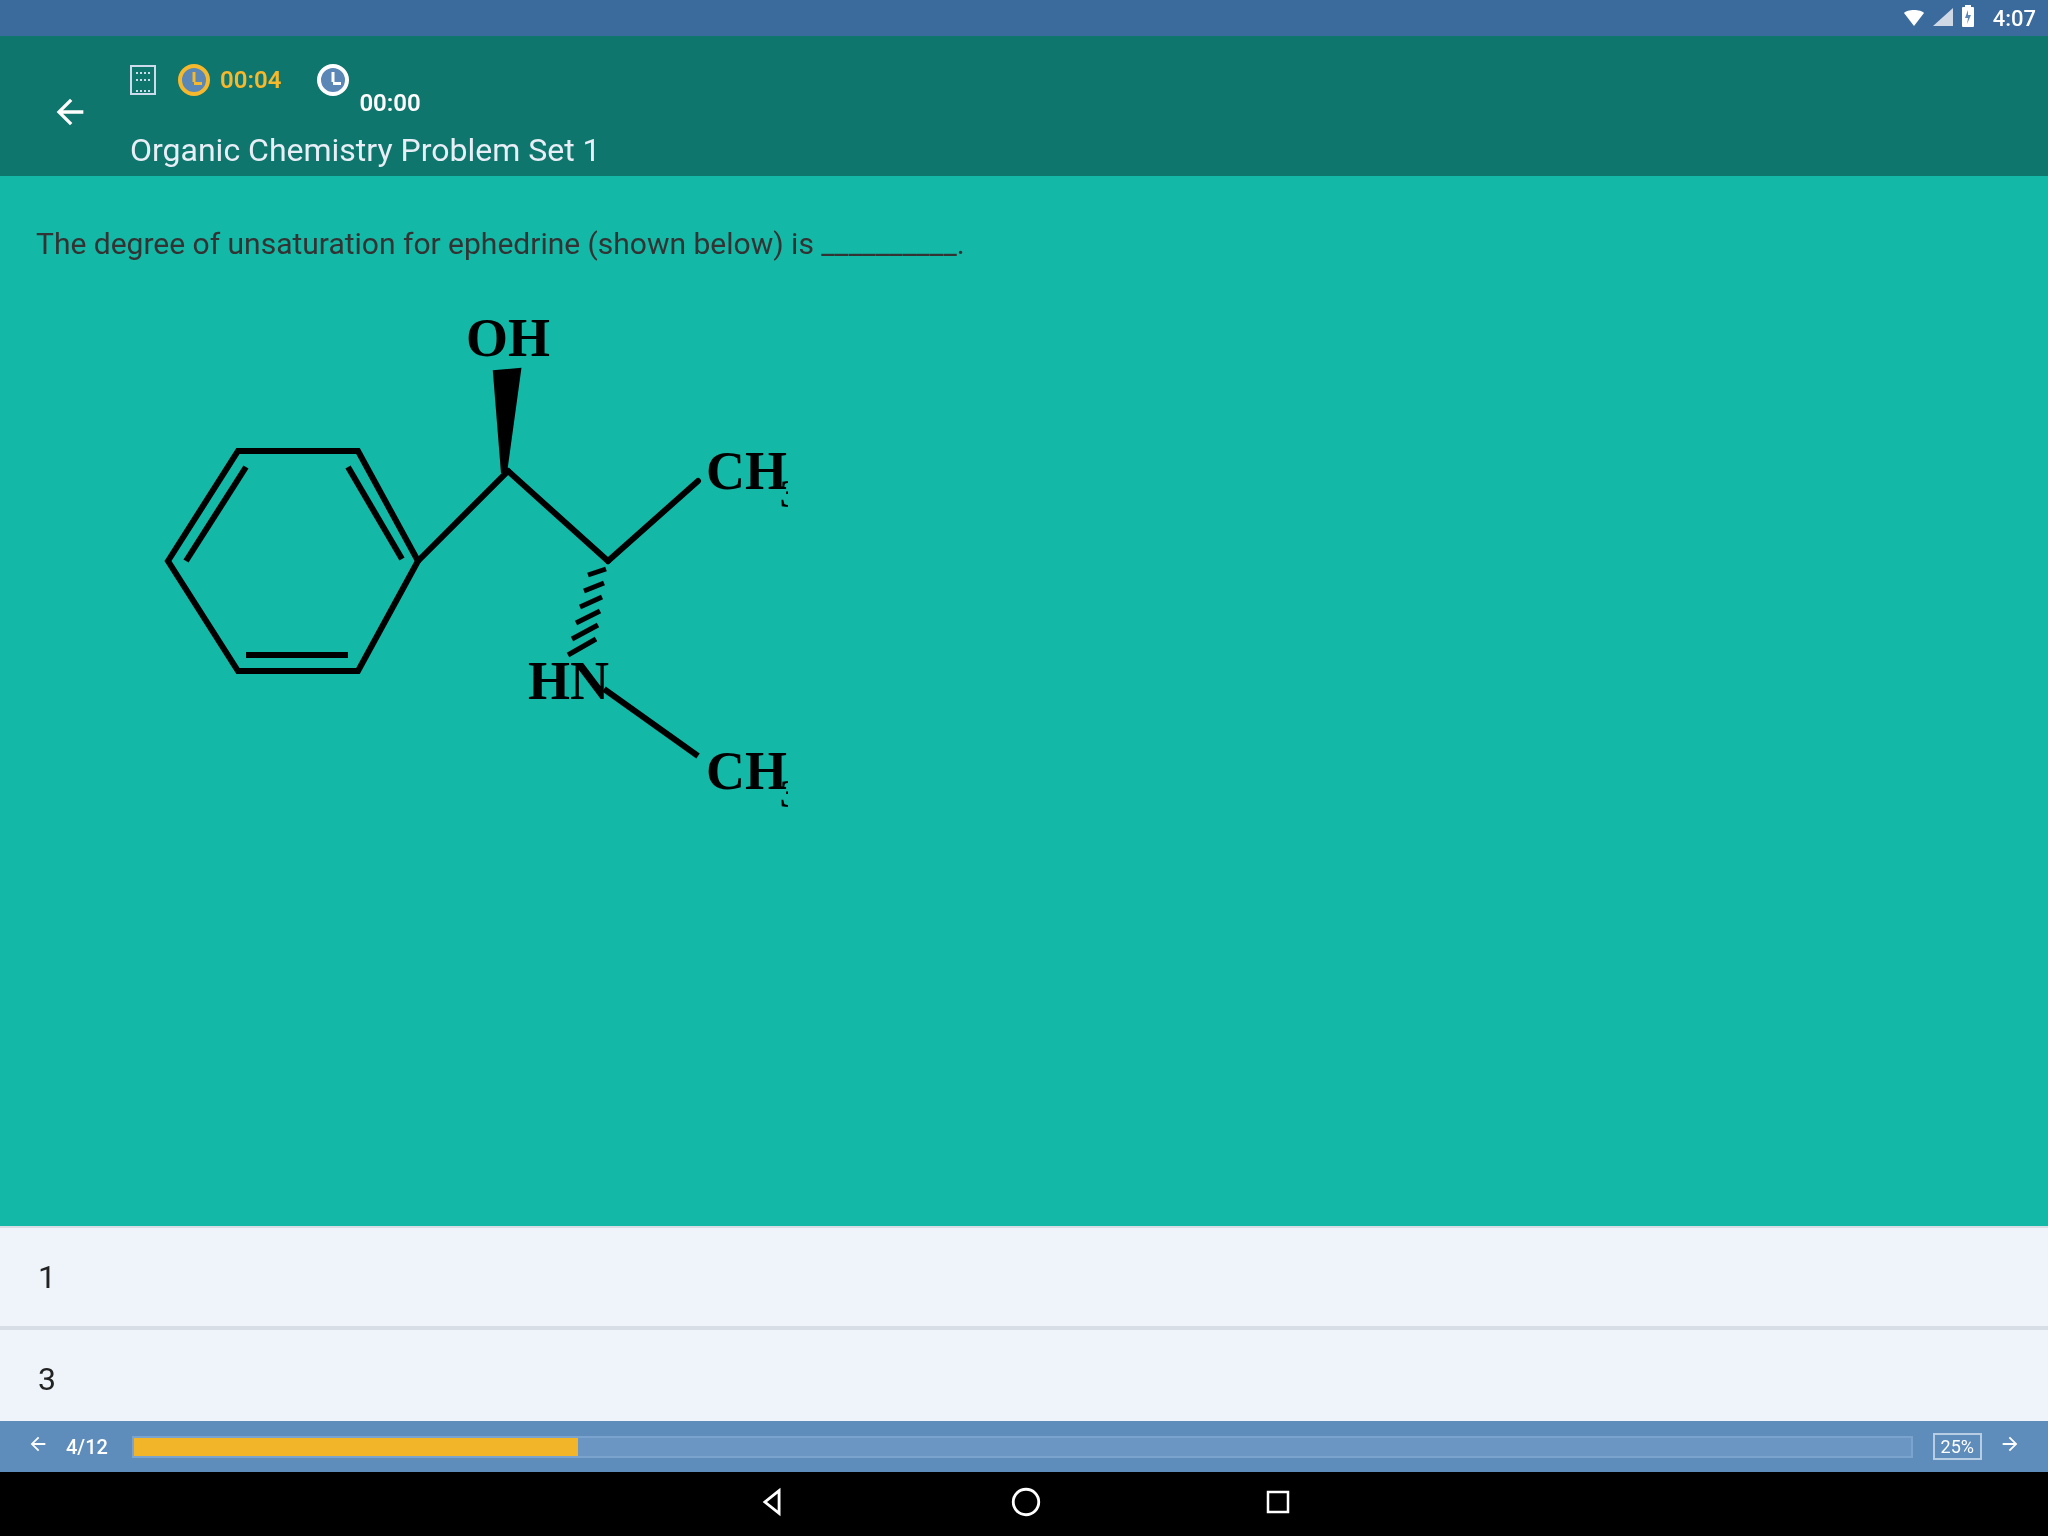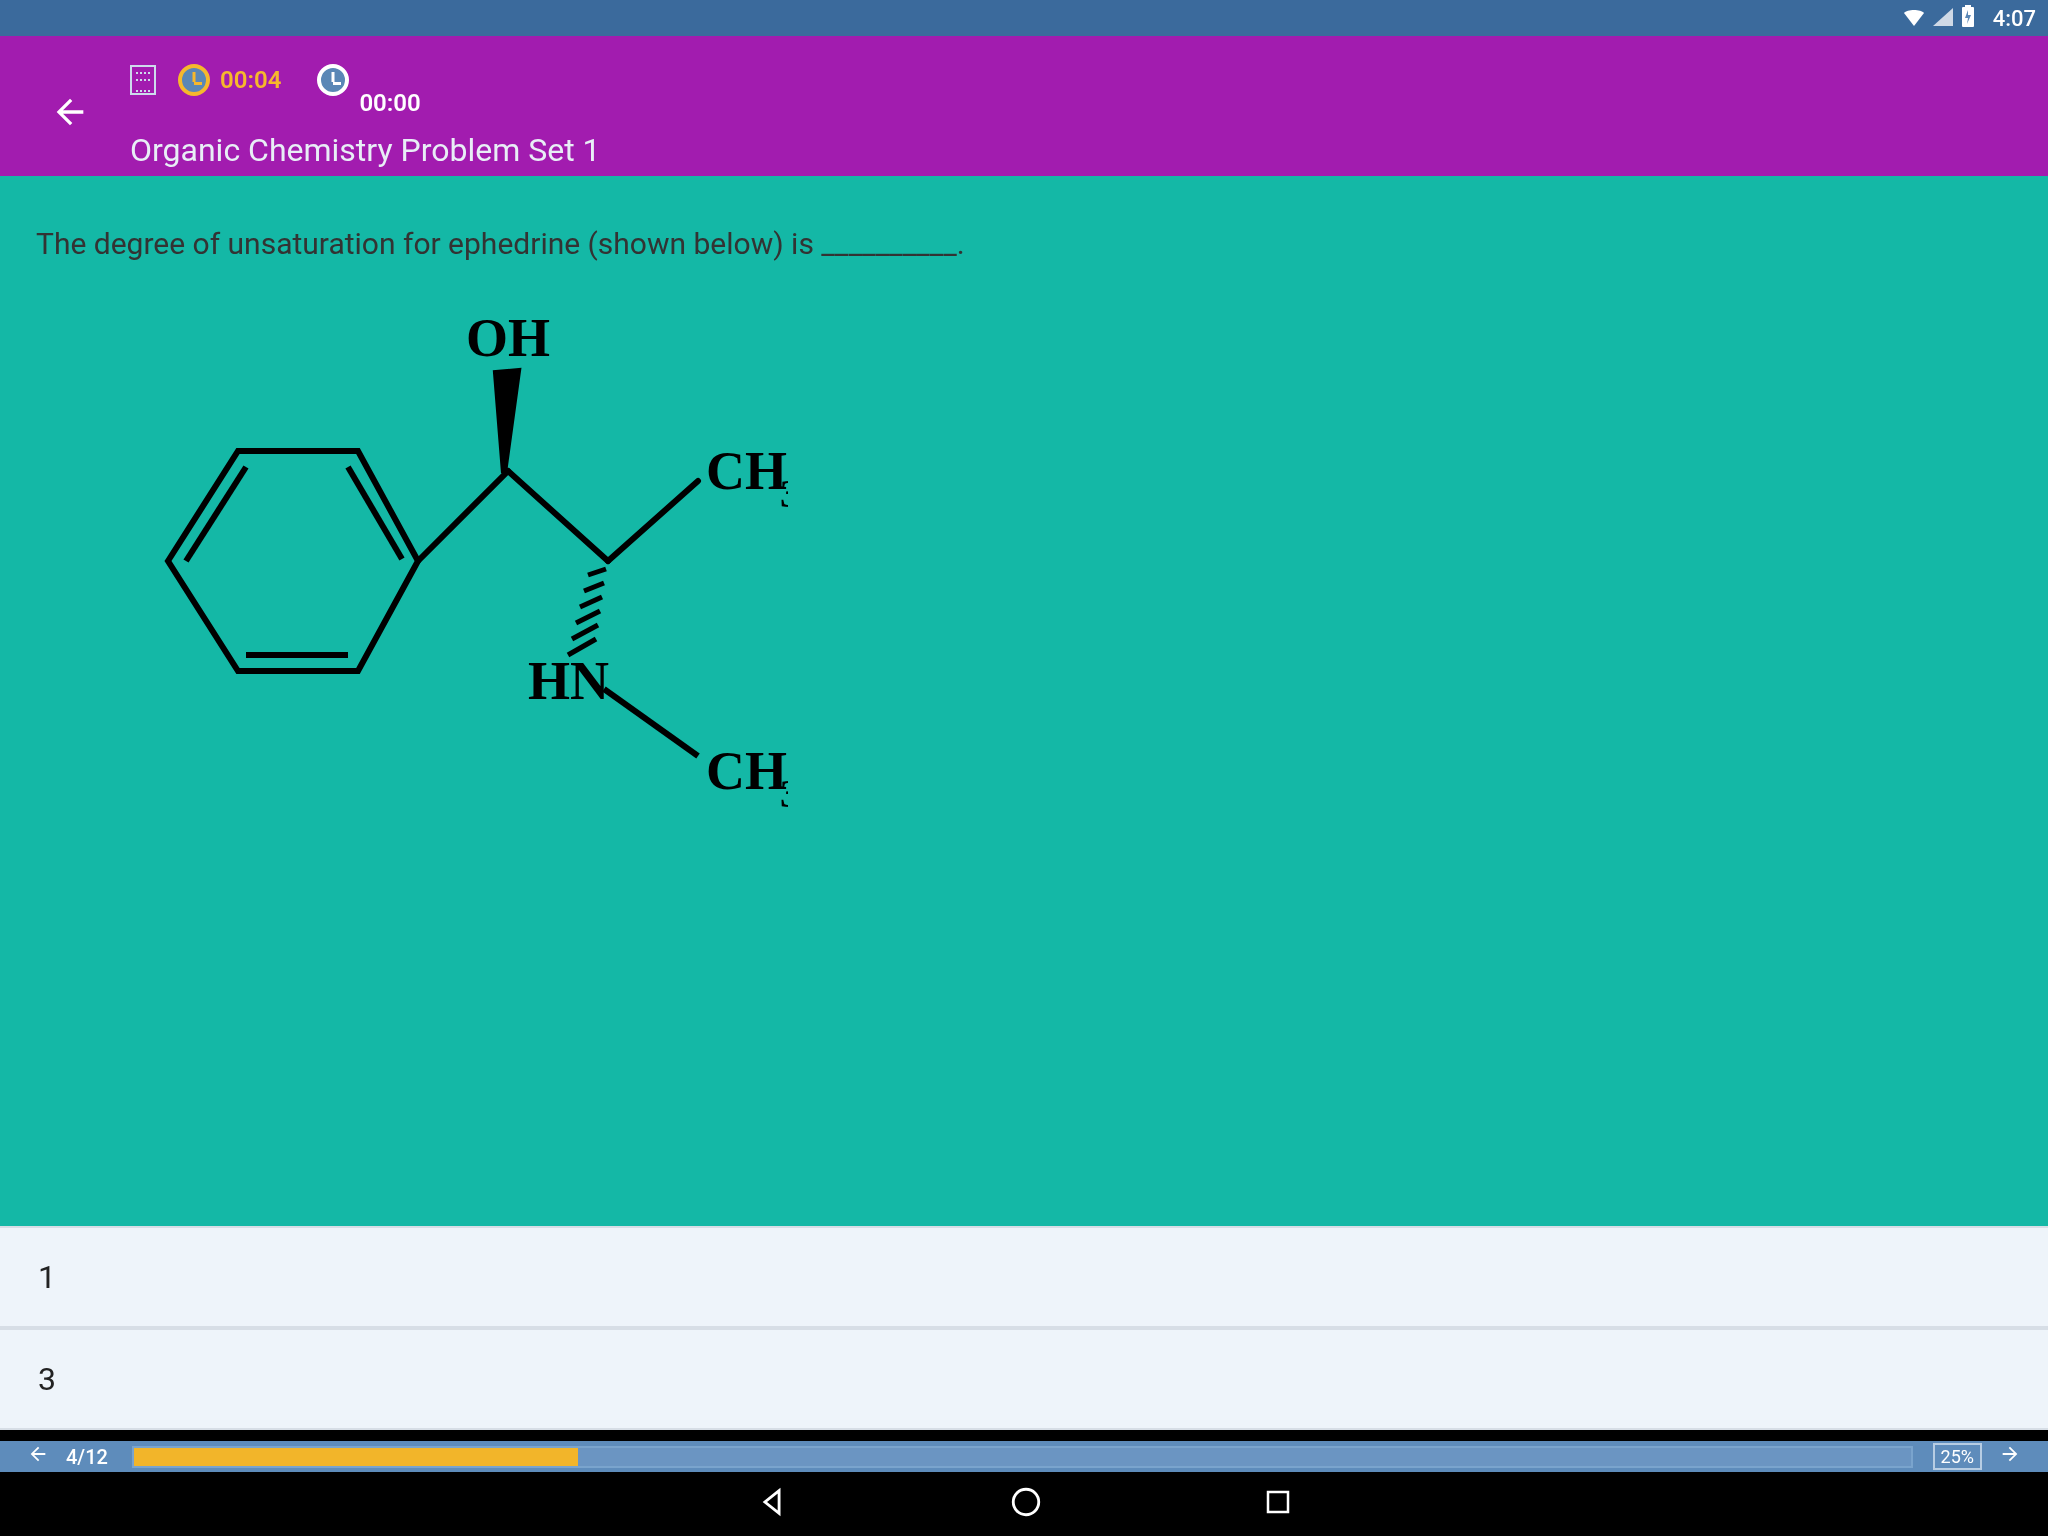--- a/index.html
+++ b/index.html
@@ -23,21 +23,21 @@
     padding: 0 12px;
     gap: 8px;
     color: #fff;
     font-size: 22px;
   }
   .status-bar .status-time { margin-left: 10px; font-weight: 500; }
 
   
   .app-bar {
     height: 140px;
-    background: #a21caf;
+    background: #0f766e;
     display: flex;
     align-items: center;
     color: #fff;
     padding-left: 50px;
     position: relative;
   }
   .app-bar .back-arrow {
     color: #fff;
     margin-right: 40px;
     margin-top: 16px;
@@ -125,21 +125,21 @@
     color: #222;
   }
   .answer + .answer { border-top: none; margin-top: 0; }
   .answer.first { margin-bottom: 0; }
   .answer.second { border-top: 2px solid #d7dee6; }
 
   
   .progress-footer {
     position: absolute;
     left: 0; right: 0; bottom: 64px;
-    height: 31px;
+    height: 51px;
     background: #5e8cbb;
     display: flex;
     align-items: center;
     color: #fff;
     font-size: 20px;
     padding: 0 24px;
     gap: 14px;
   }
   .progress-footer .nav-arrow { color: #fff; }
   .progress-footer .counter { font-weight: 500; margin-right: 4px; }

